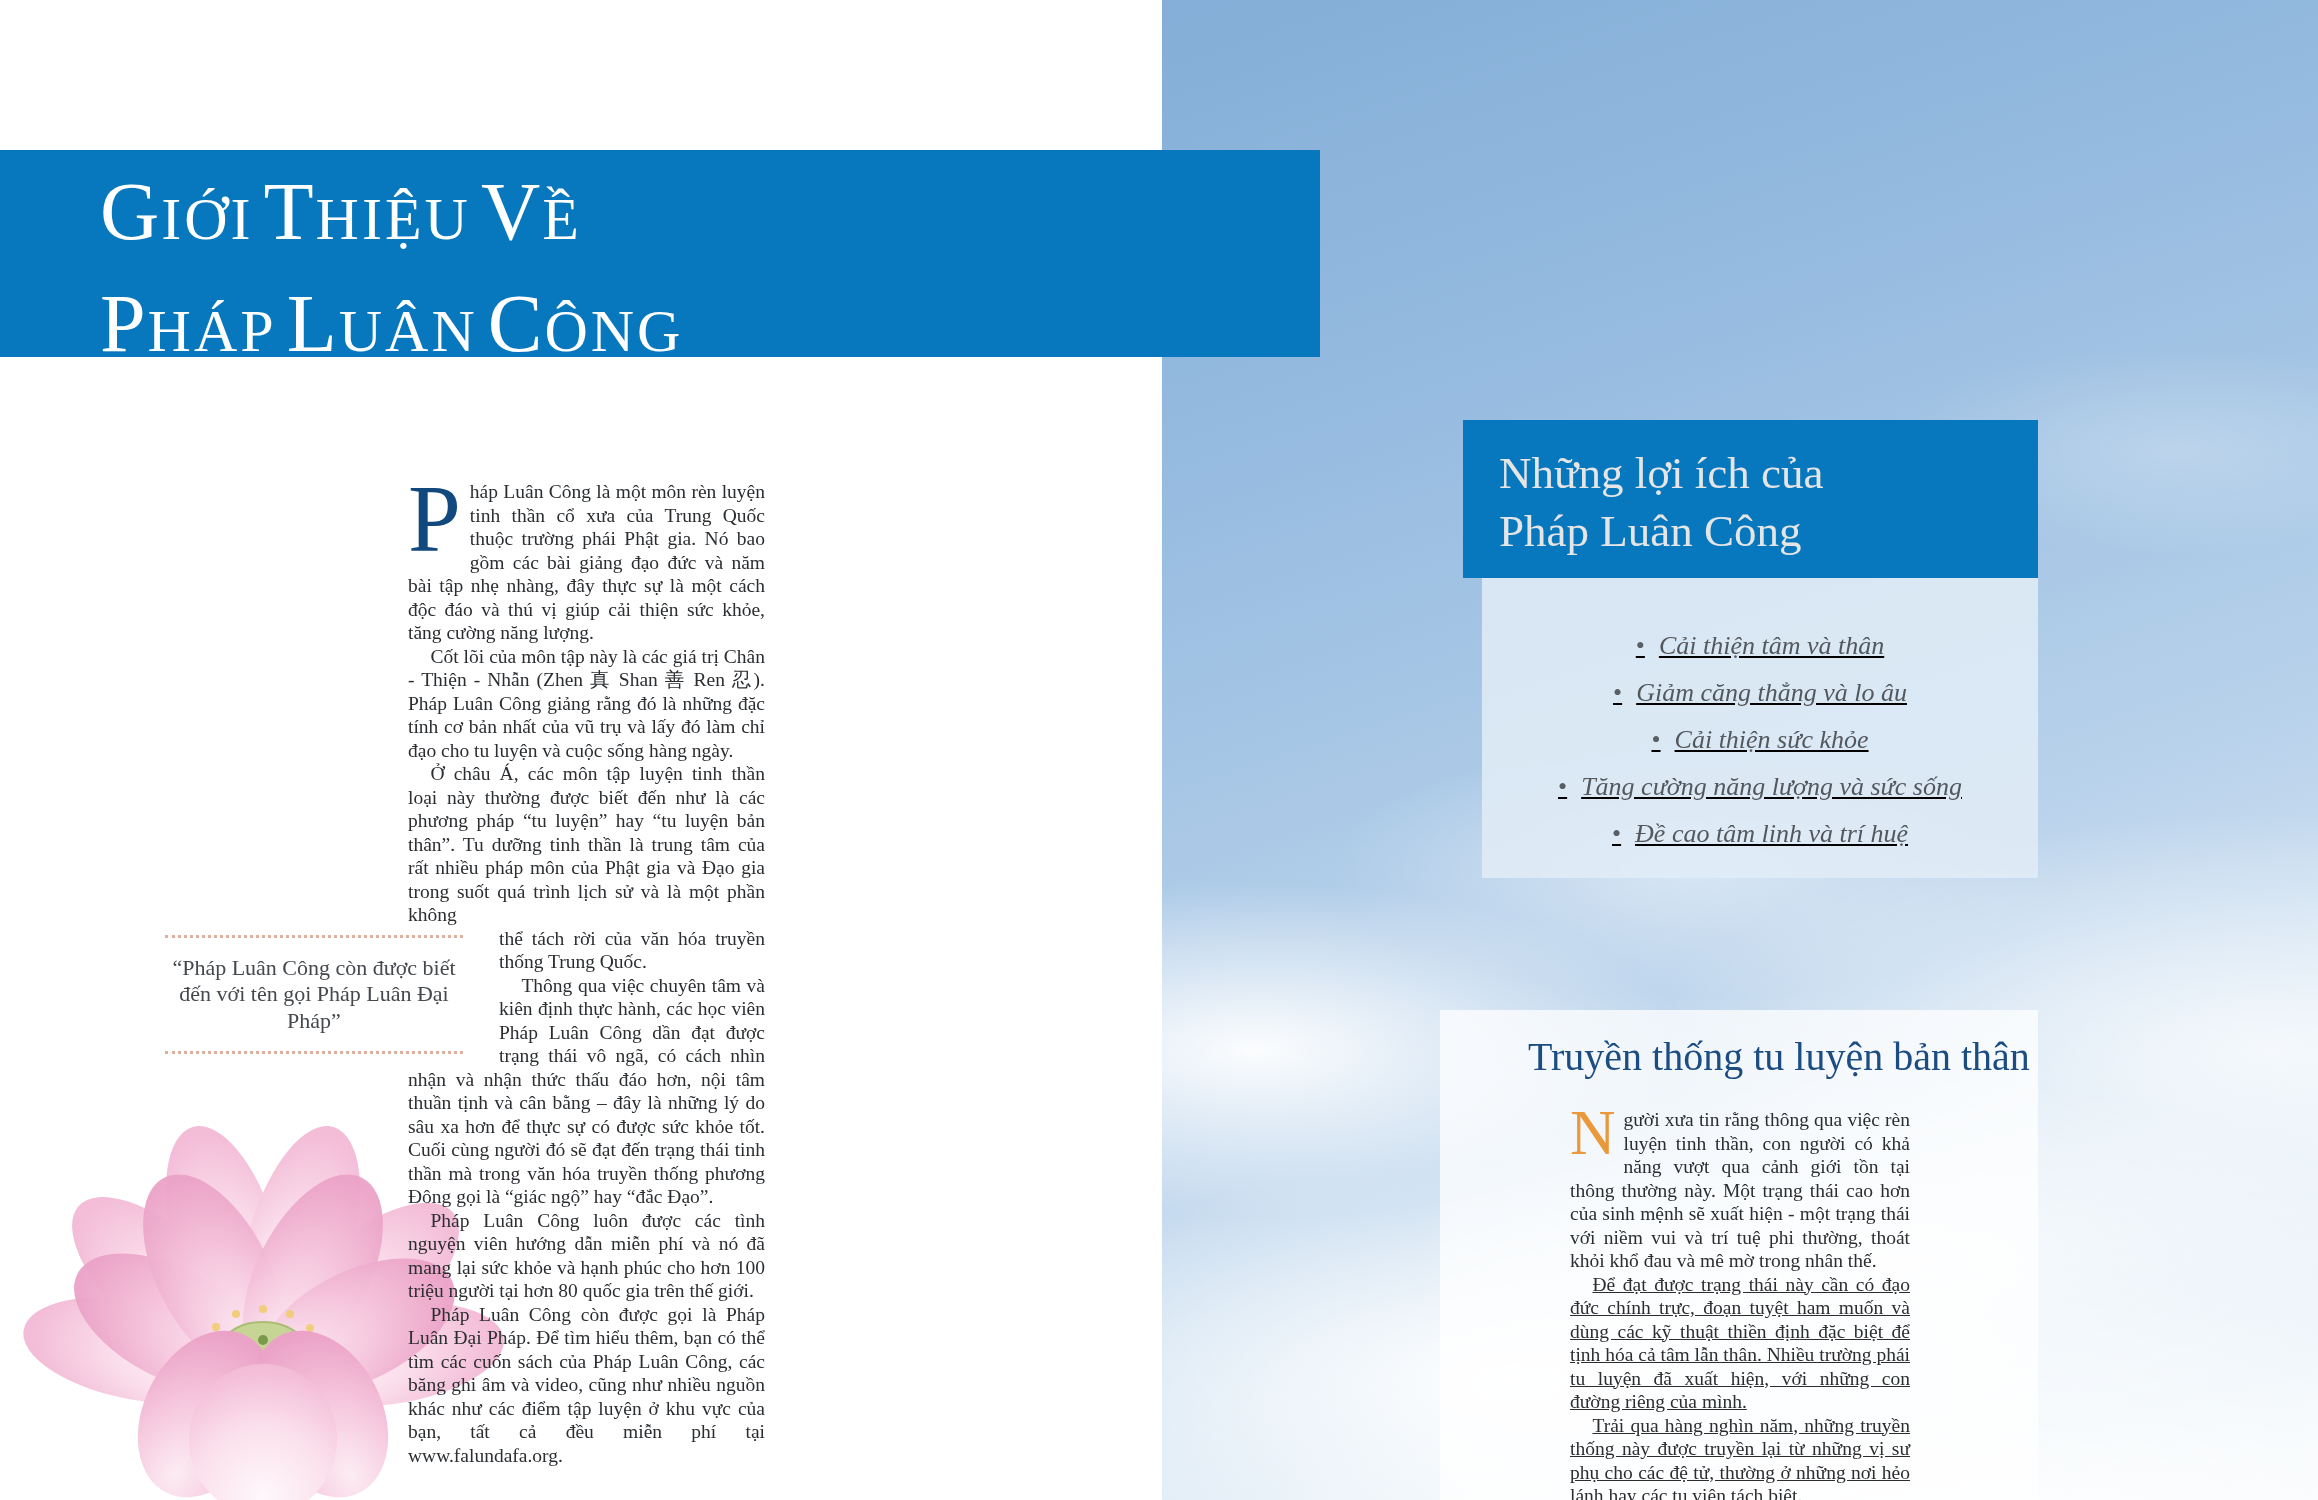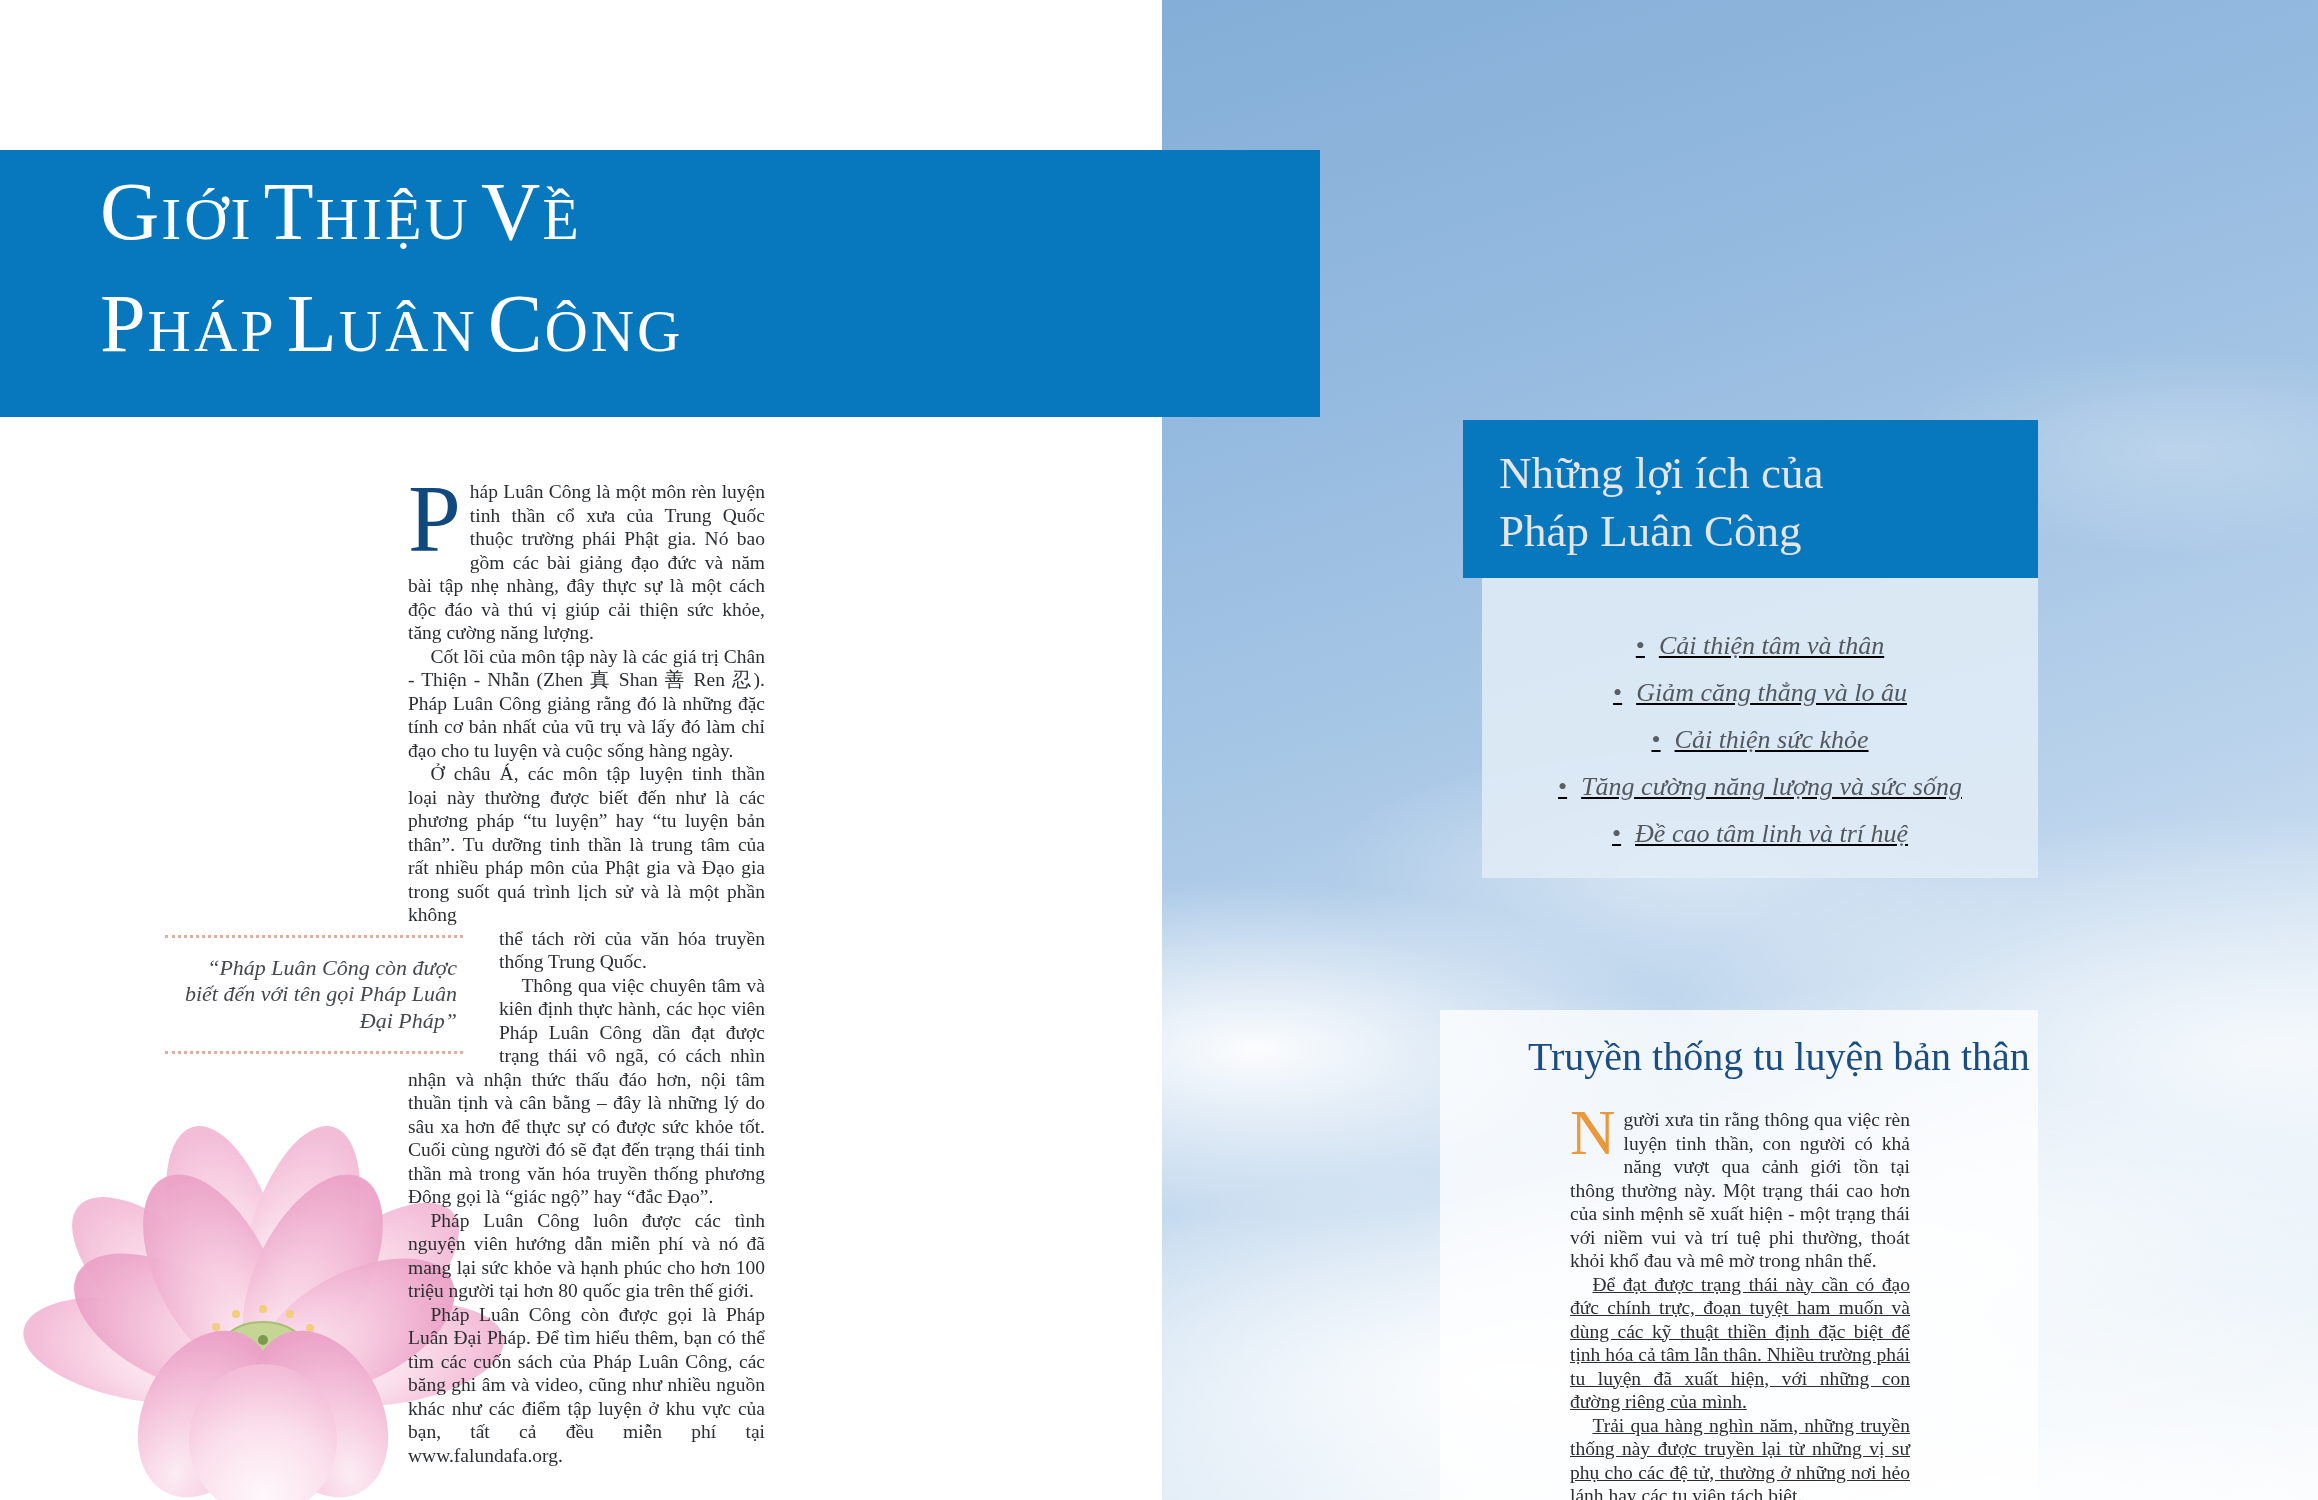--- a/index.html
+++ b/index.html
@@ -29,21 +29,21 @@
       radial-gradient(ellipse 760px 300px at 30% 92%, rgba(255,255,255,.95), rgba(255,255,255,0) 72%),
       radial-gradient(ellipse 700px 260px at 64% 84%, rgba(255,255,255,.85), rgba(255,255,255,0) 70%),
       radial-gradient(ellipse 860px 330px at 96% 70%, rgba(255,255,255,.75), rgba(255,255,255,0) 72%),
       radial-gradient(ellipse 520px 180px at 46% 58%, rgba(255,255,255,.45), rgba(255,255,255,0) 70%),
       radial-gradient(ellipse 980px 360px at 70% 104%,rgba(255,255,255,1),   rgba(255,255,255,0) 74%),
       radial-gradient(ellipse 420px 150px at 88% 30%, rgba(255,255,255,.25), rgba(255,255,255,0) 70%);
   }
 
   
   .band{
-    position:absolute;left:0;top:150px;width:1320px;height:267px;
+    position:absolute;left:0;top:150px;width:1320px;height:207px;
     background:var(--brand_blue);color:#fff;z-index:3;
     padding:14px 0 0 100px;box-sizing:border-box;
   }
   .band .line{line-height:95px;white-space:nowrap;letter-spacing:2px;}
   .band .cap{font-size:82px;}
   .band .sc{font-size:60px;letter-spacing:3px;}
 
   
   .main-article{
     position:absolute;left:408px;top:480px;width:357px;
@@ -54,21 +54,21 @@
   .main-article p + p{text-indent:1.15em;}
   .dropcap{
     float:left;color:var(--navy);font-size:95px;line-height:71px;
     margin:4px 9px 0 0;font-family:"Liberation Serif",serif;
   }
   .pull-quote{
     float:left;width:298px;margin:8px 36px 6px -243px;
     border-top:3px dotted var(--quote_dots);
     border-bottom:3px dotted var(--quote_dots);
     padding:17px 6px 17px 6px;box-sizing:border-box;
-    font-size:22px;line-height:26.5px;color:#45494d;text-align:right;text-indent:0;font-style:italic;
+    font-size:22px;line-height:26.5px;color:#45494d;text-align:center;text-indent:0;
   }
 
   
   .benefits-box{
     position:absolute;left:1463px;top:420px;width:575px;height:158px;
     background:var(--brand_blue);color:#e5e5e5;z-index:3;
     padding:24px 0 0 36px;box-sizing:border-box;
   }
   .benefits-box .bline{font-size:45px;line-height:58px;}
   .benefits-panel{

